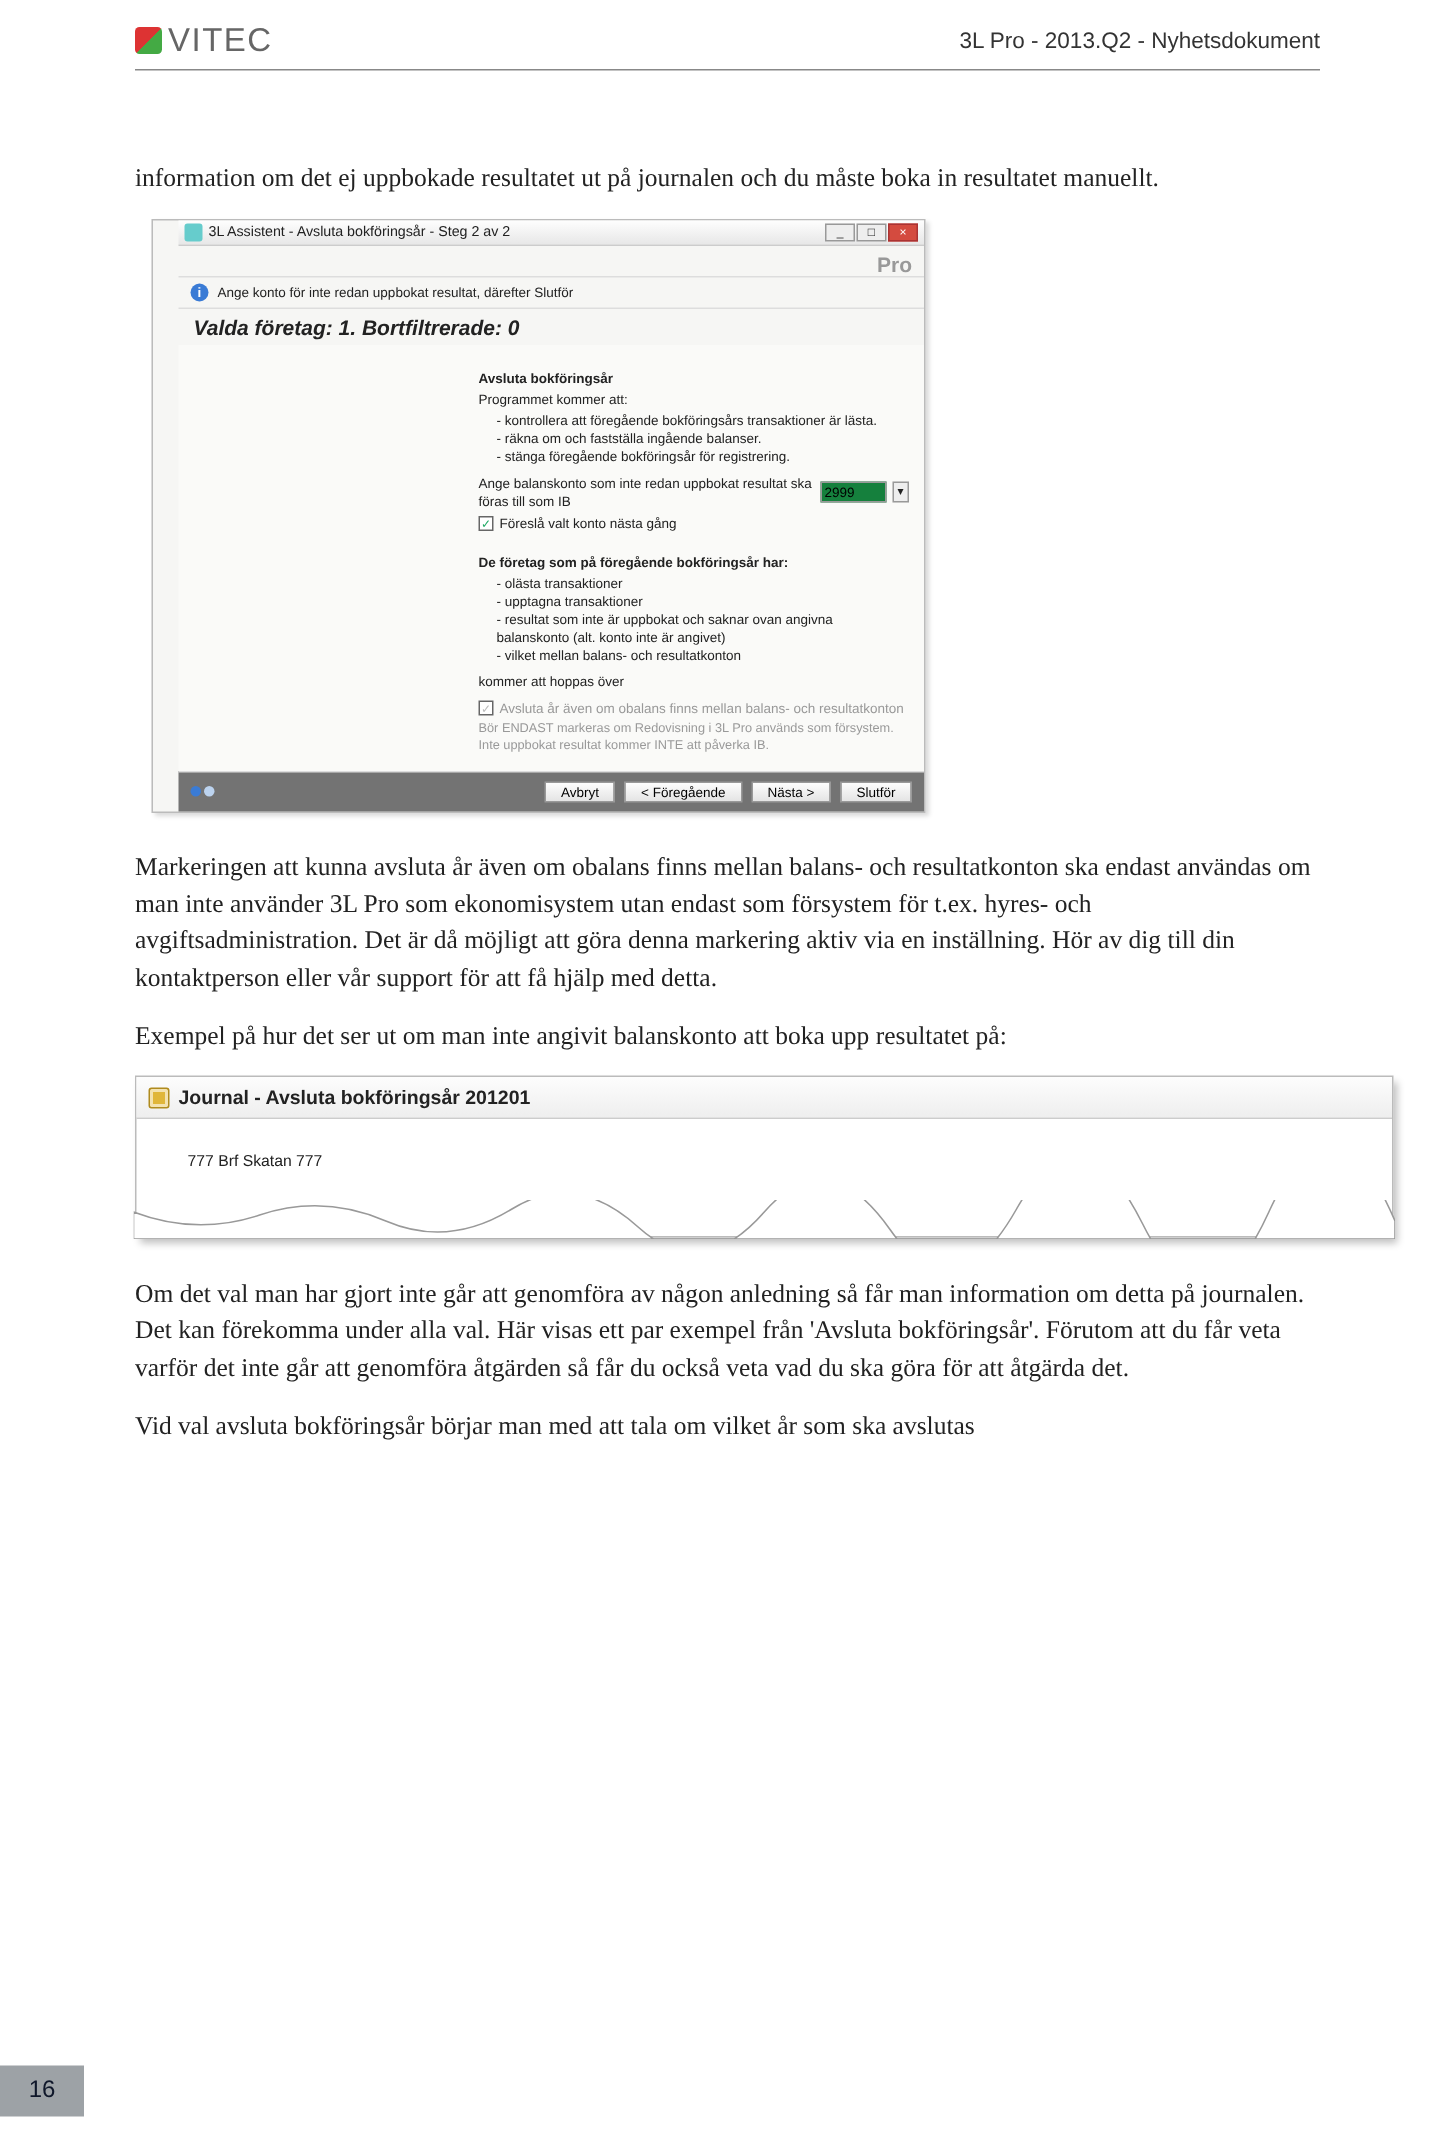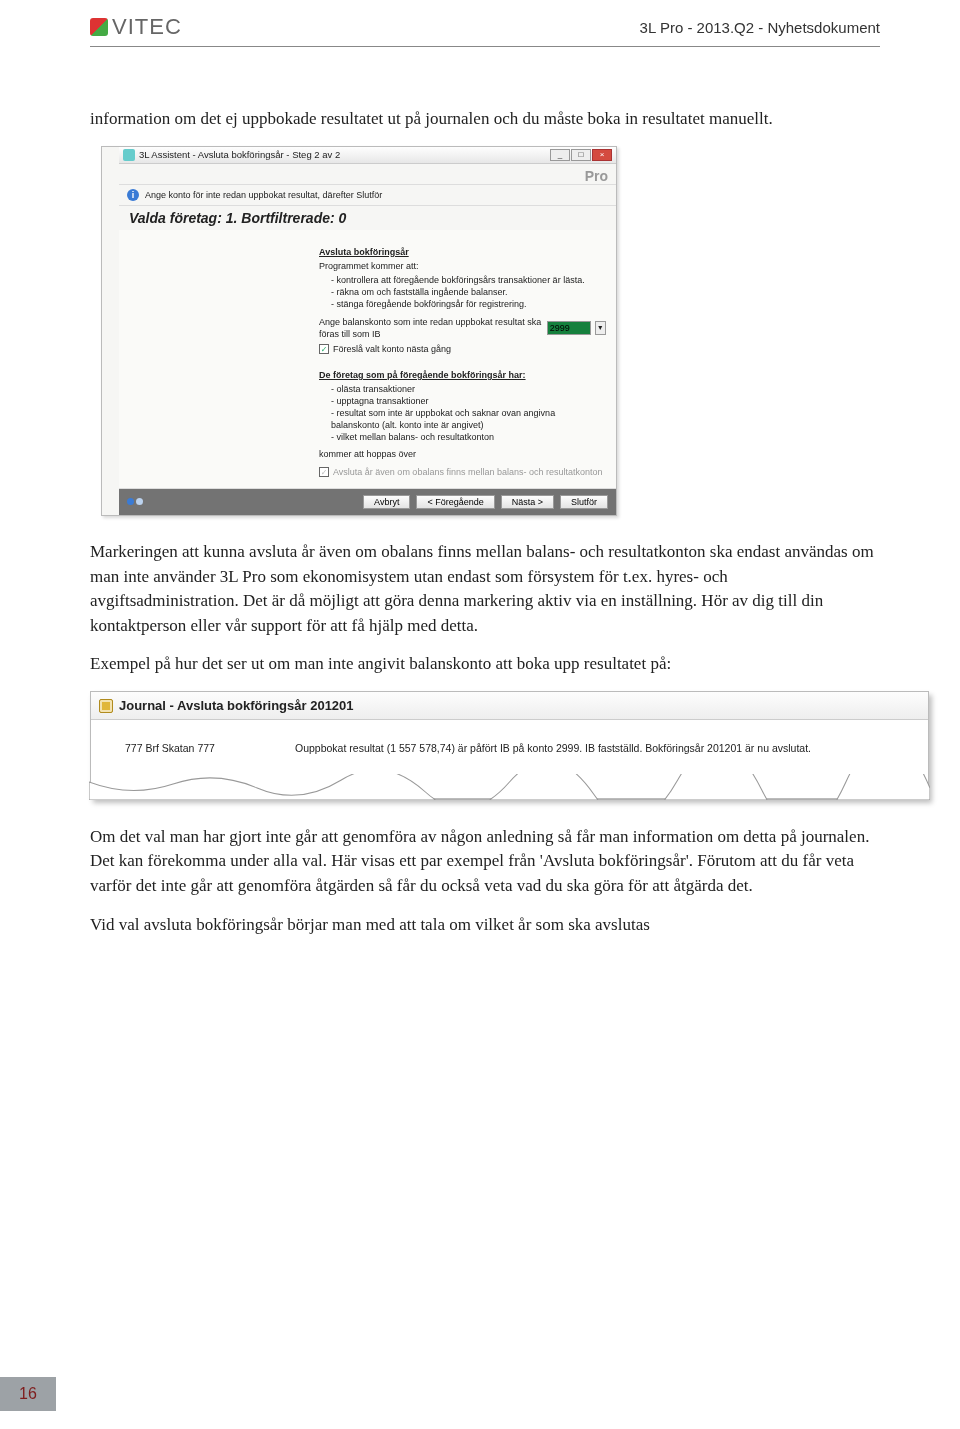--- a/index.html
+++ b/index.html
@@ -95,21 +95,21 @@
   }
   .info-icon { width:12px; height:12px; border-radius:50%; background:#3a7bd5; color:#fff; font-weight:bold; text-align:center; line-height:12px; font-size:9px;}
   .wizard-sub { padding:4px 10px; font-style:italic; font-weight:bold; font-size:14px; }
   .wizard-body {
     background:#fafaf8;
     padding:8px 10px 10px 200px;
     font-size:9px;
     line-height:1.35;
   }
   .wizard-body p { margin:2px 0; }
-  .wizard-body .section-title { font-weight:600; margin-top:8px;text-decoration:underline; }
+  .wizard-body .section-title { font-weight:600; margin-top:8px; }
   .wizard-body ul { margin:2px 0 4px 0; padding-left:12px;}
   .wizard-body ul li { margin:0; padding:0; list-style:none; }
   .wizard-body ul li::before { content:"- "; }
   .balrow { display:flex; align-items:center; gap:4px; margin-top:6px; font-size:9px;}
   .balrow input.txt { width:44px; height:14px; border:1px solid #999; font-size:9px; padding:0 2px; background:#15803d; }
   .balrow .dd { width:14px; height:14px; border:1px solid #999; background:#eee; text-align:center; line-height:12px; font-size:8px;}
   .chk { display:flex; align-items:center; gap:4px; margin-top:2px; font-size:9px;}
   .chk .box { width:10px; height:10px; border:1px solid #666; background:#fff; font-size:8px; line-height:9px; text-align:center; color:#2a6;}
   .chk.disabled { color:#999; }
   .chk.disabled .box { color:#bbb; }
@@ -172,21 +172,21 @@
     height:26px;
     overflow:hidden;
   }
   .torn-edge svg { width:100%; height:100%; display:block;}
   
   .page-num {
     position:absolute;
     left:0; bottom:18px;
     width:56px; height:34px;
     background:#9da2a6;
-    color:#7f1d1d;
+    color:#0f172a;
     font-family: Arial, sans-serif;
     font-size:16px;
     display:flex;
     align-items:center;
     justify-content:center;
   }
 </style>
 </head>
 <body>
 
@@ -246,20 +246,21 @@
         <li>upptagna transaktioner</li>
         <li>resultat som inte är uppbokat och saknar ovan angivna balanskonto (alt. konto inte är angivet)</li>
         <li>vilket mellan balans- och resultatkonton</li>
       </ul>
       <p>kommer att hoppas över</p>
 
       <div class="chk disabled" style="margin-top:6px">
         <span class="box">✓</span>
         <span>Avsluta år även om obalans finns mellan balans- och resultatkonton</span>
       </div>
+      <p class="greyline">Bör ENDAST markeras om Redovisning i 3L Pro används som försystem. Inte uppbokat resultat kommer INTE att påverka IB.</p>
     </div>
 
     <div class="wizard-foot">
       <div class="dots">
         <span class="dot"></span>
         <span class="dot off"></span>
       </div>
       <div class="btns">
         <button>Avbryt</button>
         <button>&lt; Föregående</button>
@@ -272,21 +273,20 @@
   <p class="body-text">Markeringen att kunna avsluta år även om obalans finns mellan balans- och resultatkonton ska endast användas om man inte använder 3L Pro som ekonomisystem utan endast som försystem för t.ex. hyres- och avgiftsadministration. Det är då möjligt att göra denna markering aktiv via en inställning. Hör av dig till din kontaktperson eller vår support för att få hjälp med detta.</p>
   <p class="body-text">Exempel på hur det ser ut om man inte angivit balanskonto att boka upp resultatet på:</p>
 
   <div class="journal">
     <div class="journal-titlebar">
       <span class="jicon"></span>
       <span>Journal - Avsluta bokföringsår 201201</span>
     </div>
     <div class="journal-row">
       <div class="c1">777 Brf Skatan 777</div>
-      <div class="c2">Ouppbokat resultat (1 557 578,74) är påfört IB på konto 2999. IB fastställd. Bokföringsår 201201 är nu avslutat.</div>
     </div>
     <div class="torn-edge">
       <svg viewBox="0 0 800 26" preserveAspectRatio="none">
         <path d="M0,8 Q40,24 80,10 T160,14 T240,6 T320,18 T400,8 T480,20 T560,6 T640,16 T720,8 T800,14 L800,26 L0,26 Z" fill="#fff" stroke="#999" stroke-width="1"></path>
       </svg>
     </div>
   </div>
 
   <p class="body-text">Om det val man har gjort inte går att genomföra av någon anledning så får man information om detta på journalen. Det kan förekomma under alla val. Här visas ett par exempel från 'Avsluta bokföringsår'. Förutom att du får veta varför det inte går att genomföra åtgärden så får du också veta vad du ska göra för att åtgärda det.</p>
   <p class="body-text">Vid val avsluta bokföringsår börjar man med att tala om vilket år som ska avslutas</p>

